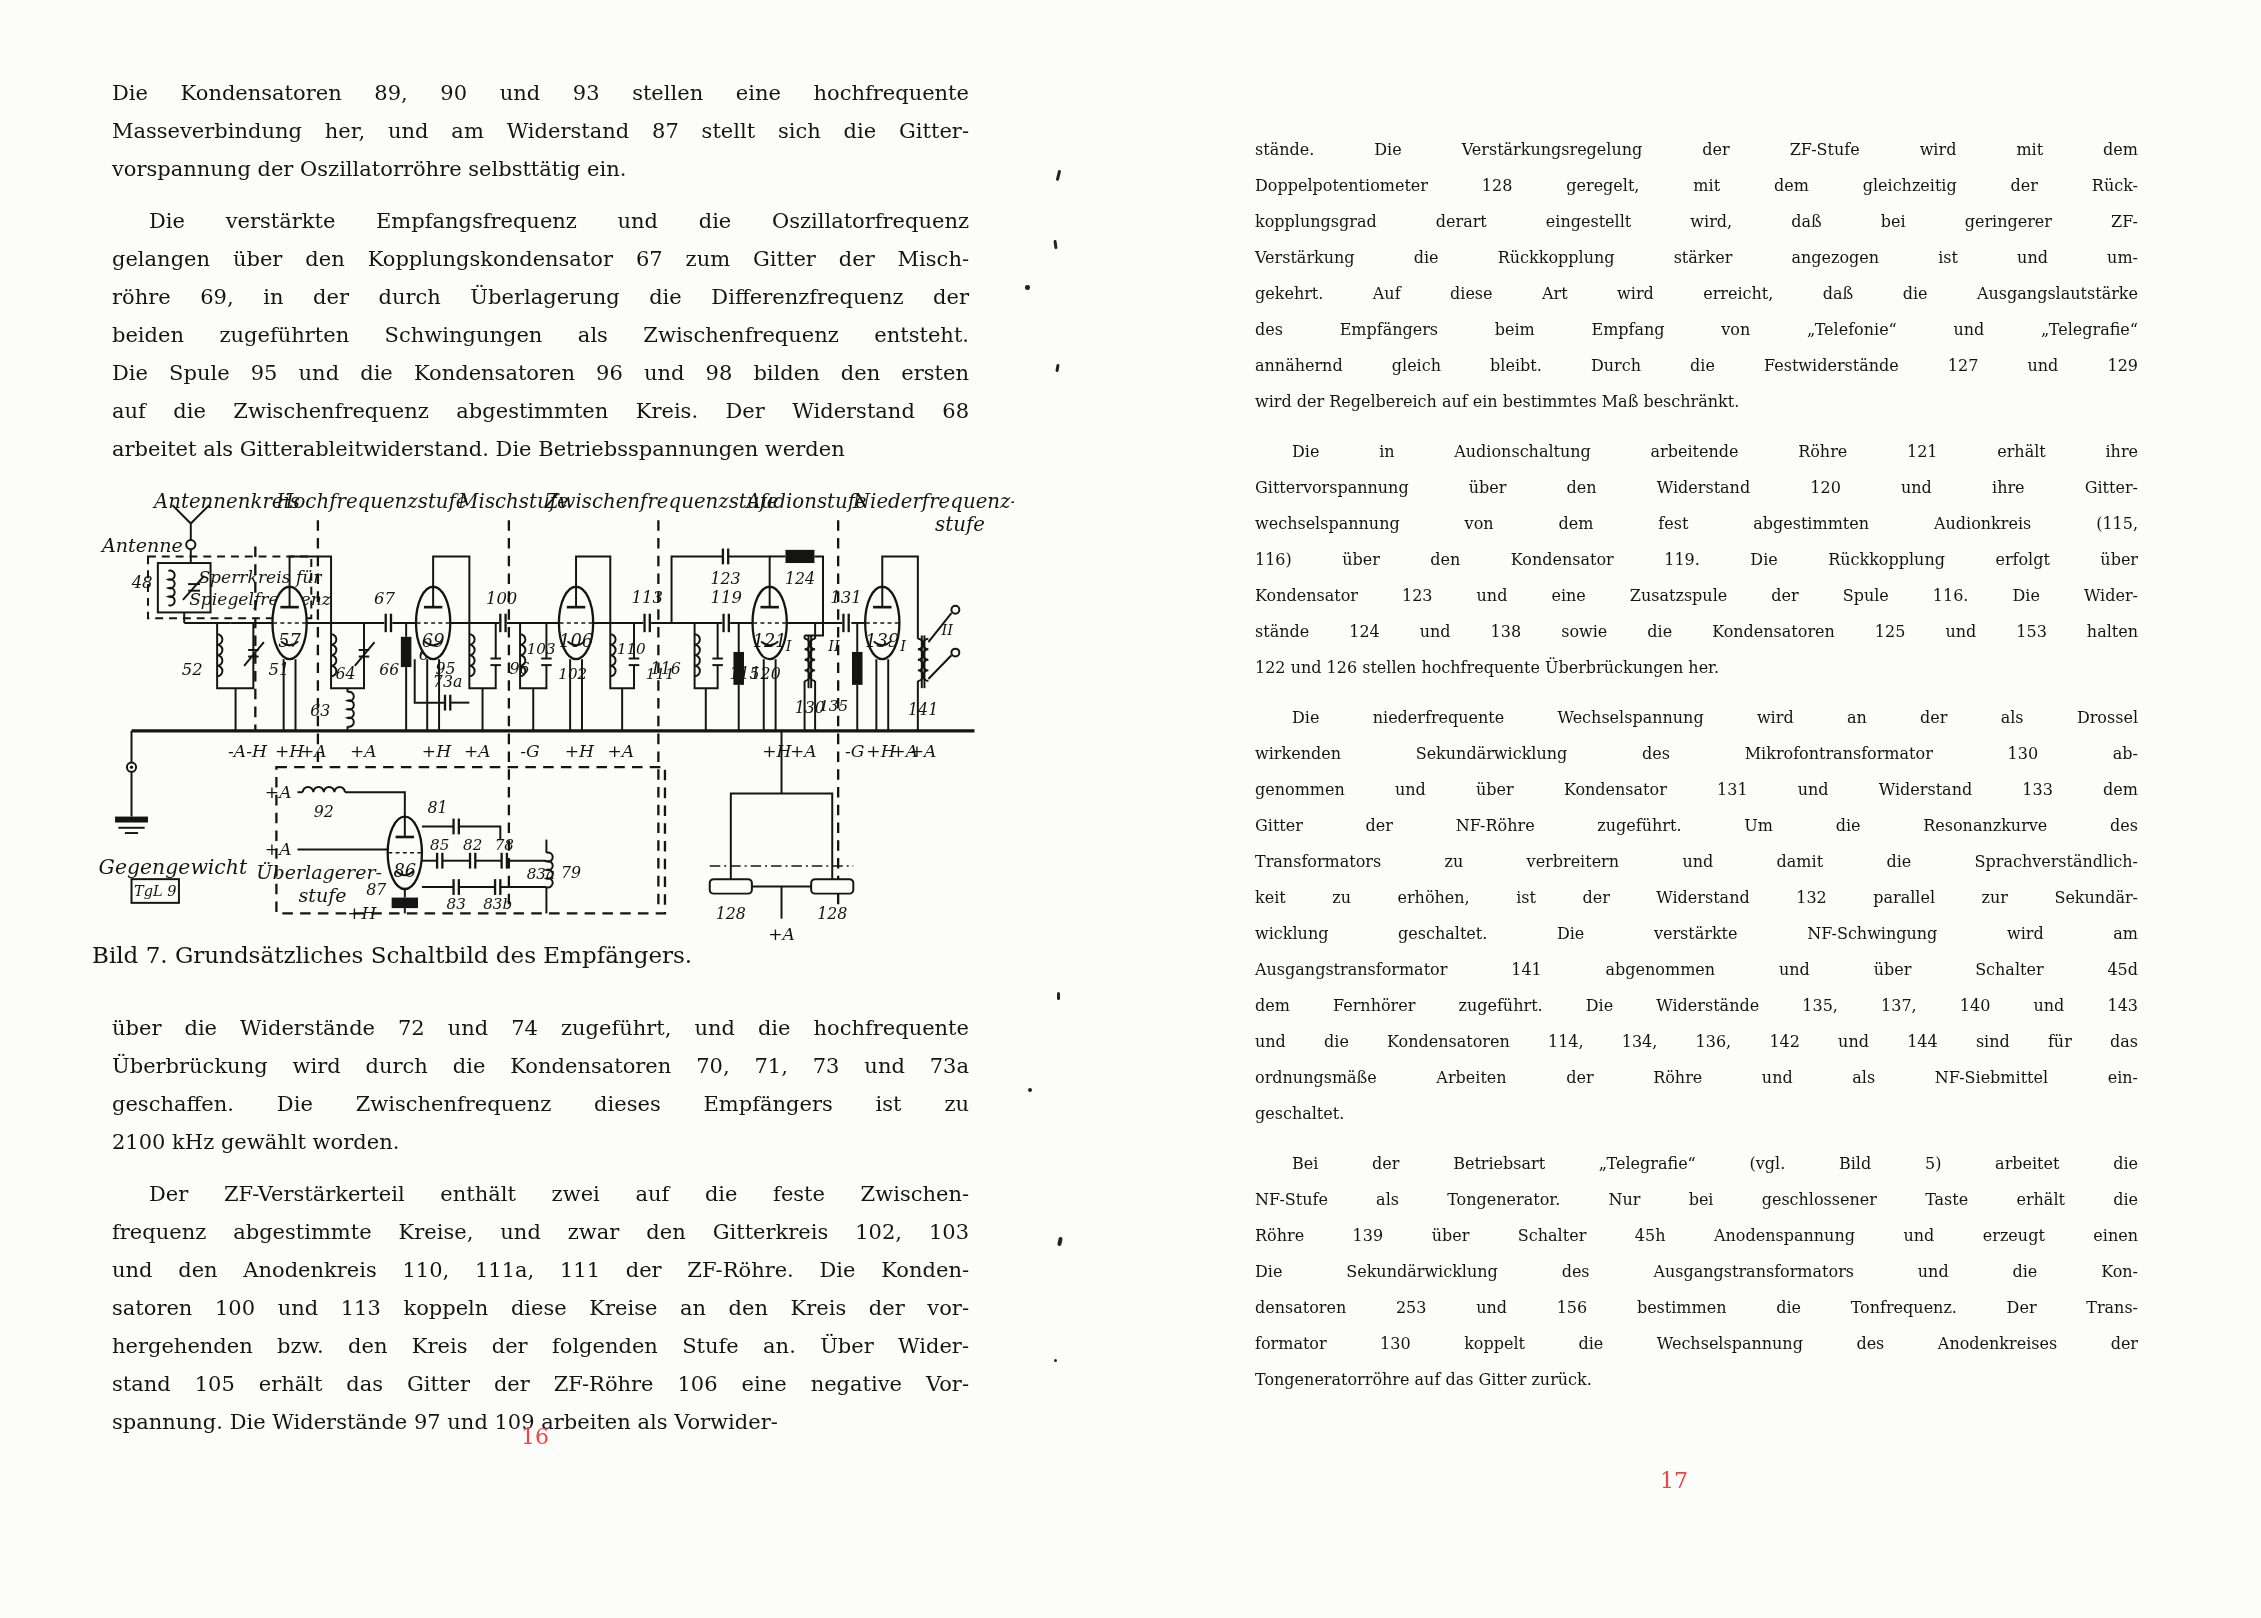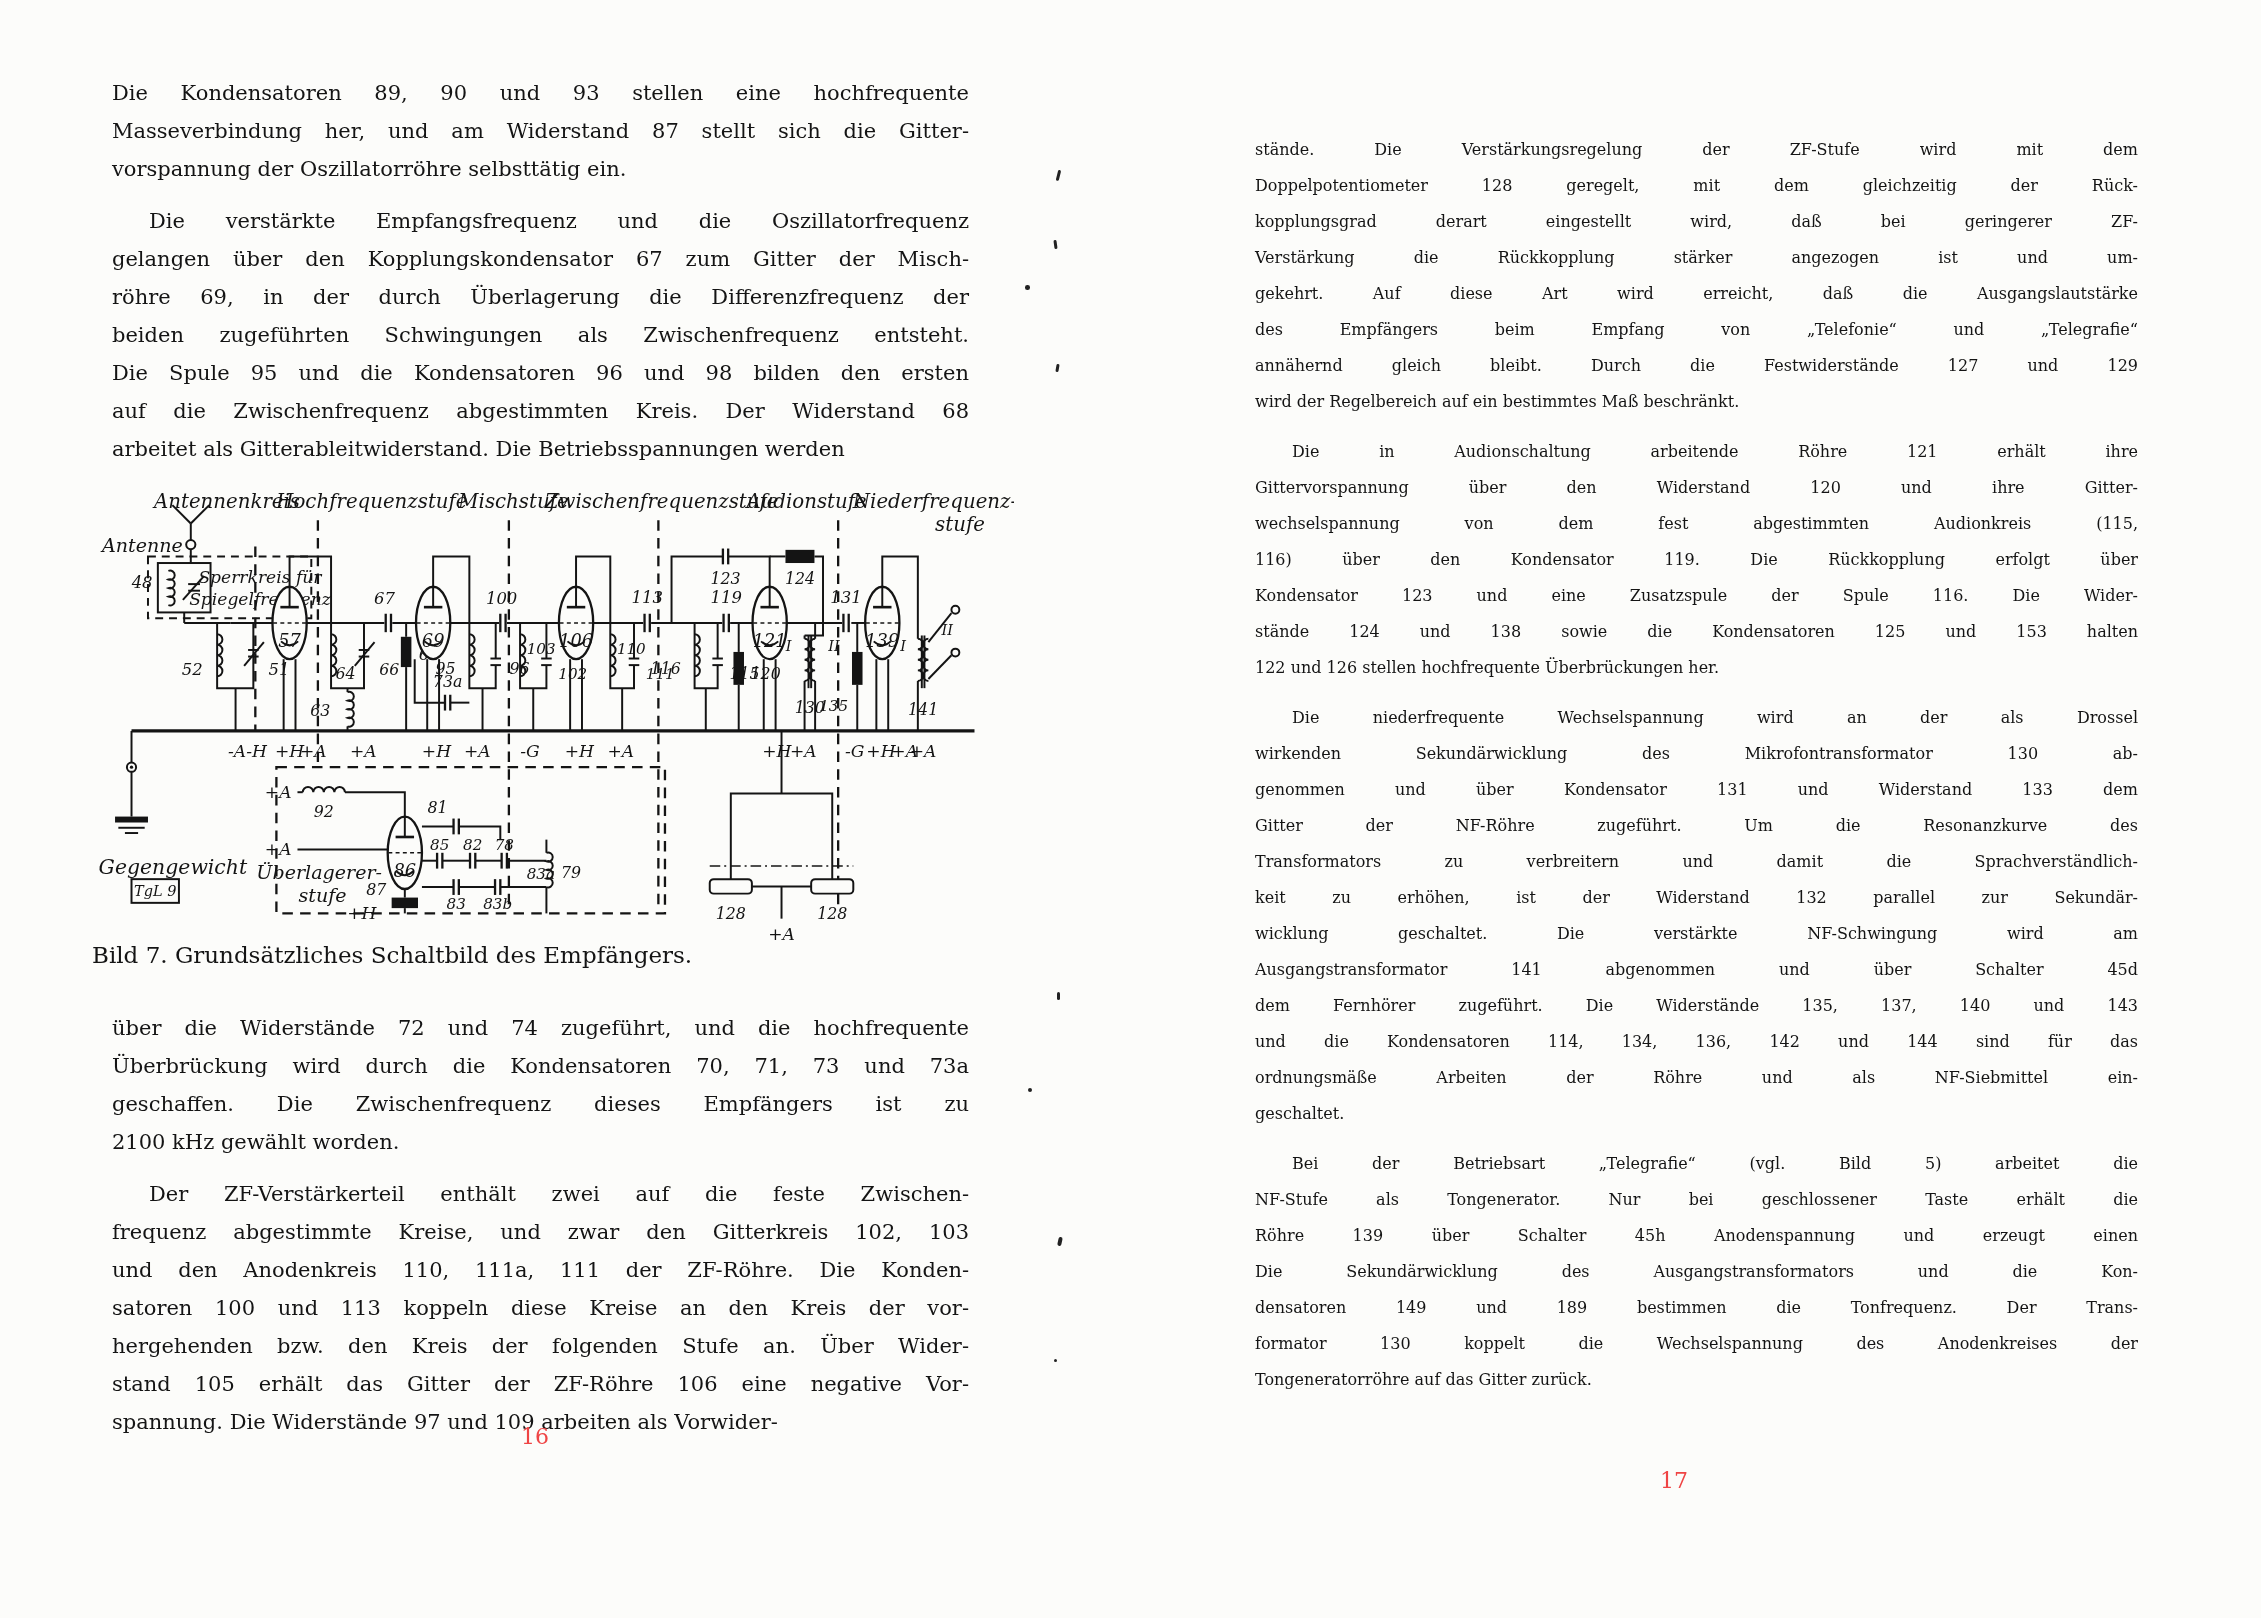--- a/index.html
+++ b/index.html
@@ -463,21 +463,21 @@
       <div class="tline">dem Fernhörer zugeführt. Die Widerstände 135, 137, 140 und 143</div>
       <div class="tline">und die Kondensatoren 114, 134, 136, 142 und 144 sind für das</div>
       <div class="tline">ordnungsmäße Arbeiten der Röhre und als NF-Siebmittel ein-</div>
       <div class="tline lastline">geschaltet.</div>
     </div>
     <div class="para indent">
       <div class="tline">Bei der Betriebsart „Telegrafie“ (vgl. Bild 5) arbeitet die</div>
       <div class="tline">NF-Stufe als Tongenerator. Nur bei geschlossener Taste erhält die</div>
       <div class="tline">Röhre 139 über Schalter 45h Anodenspannung und erzeugt einen</div>
       <div class="tline">Die Sekundärwicklung des Ausgangstransformators und die Kon-</div>
-      <div class="tline">densatoren 149 und 189 bestimmen die Tonfrequenz. Der Trans-</div>
+      <div class="tline">densatoren 253 und 156 bestimmen die Tonfrequenz. Der Trans-</div>
       <div class="tline">formator 130 koppelt die Wechselspannung des Anodenkreises der</div>
       <div class="tline lastline">Tongeneratorröhre auf das Gitter zurück.</div>
     </div>
   </div>
 
 <div class="pagenum" style="left:1660px;top:1468px;">17</div>
 
 <div class="speck s1"></div>
 <div class="speck s2"></div>
 <div class="speck s3"></div>

